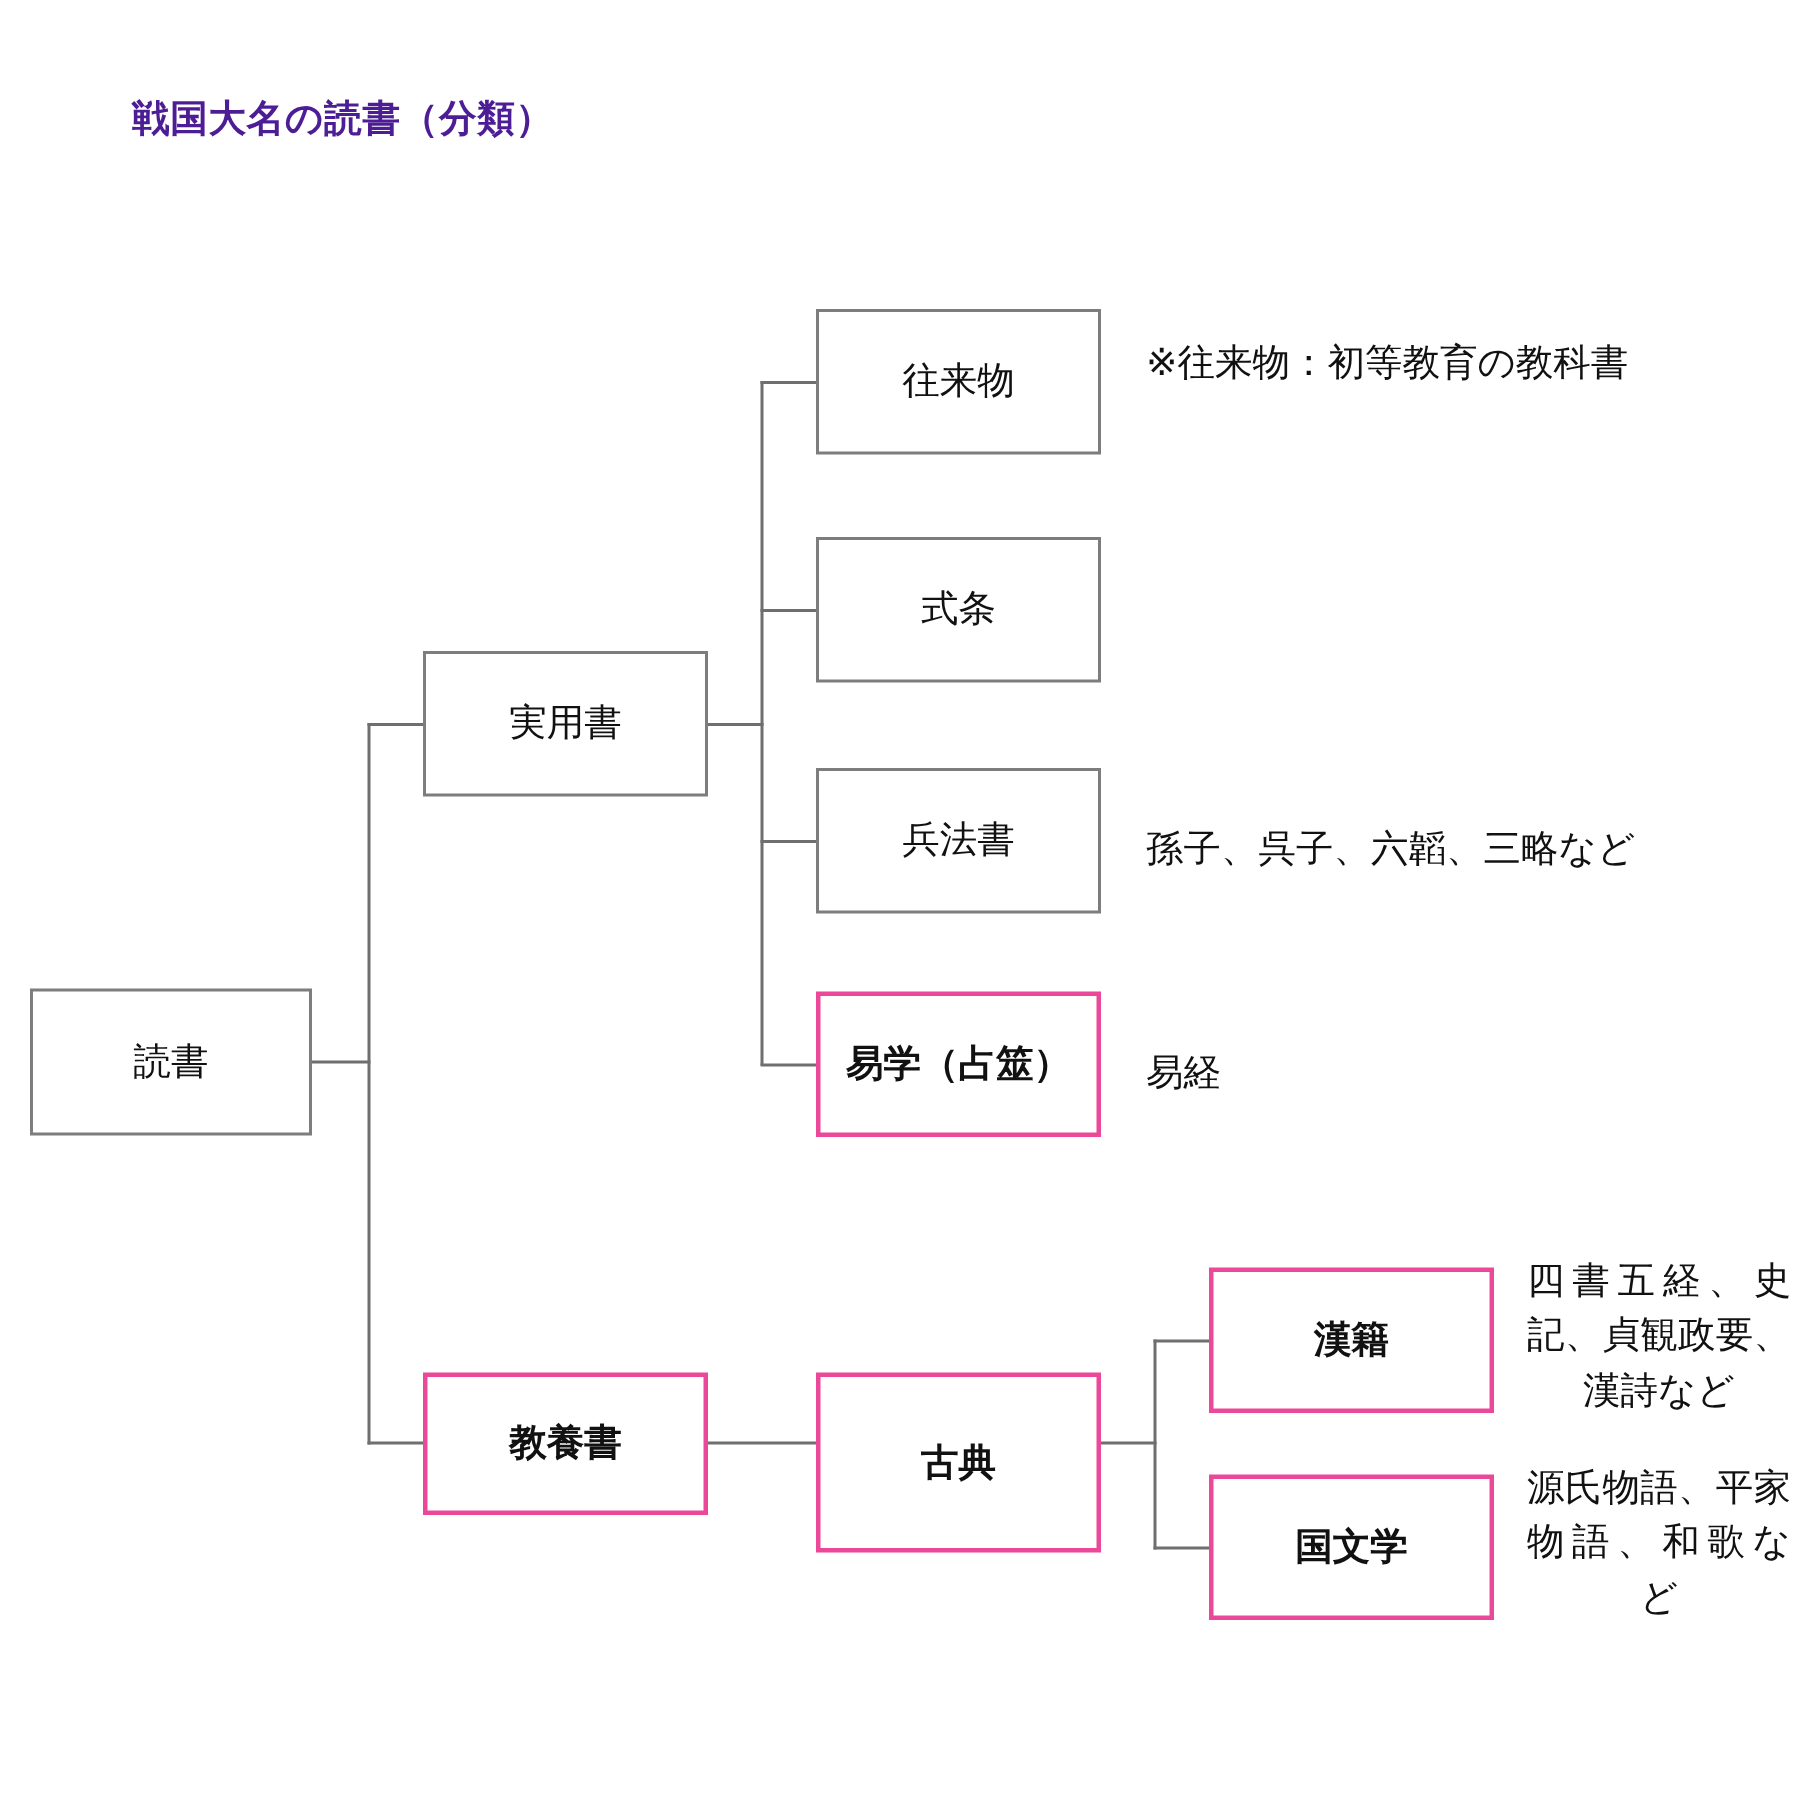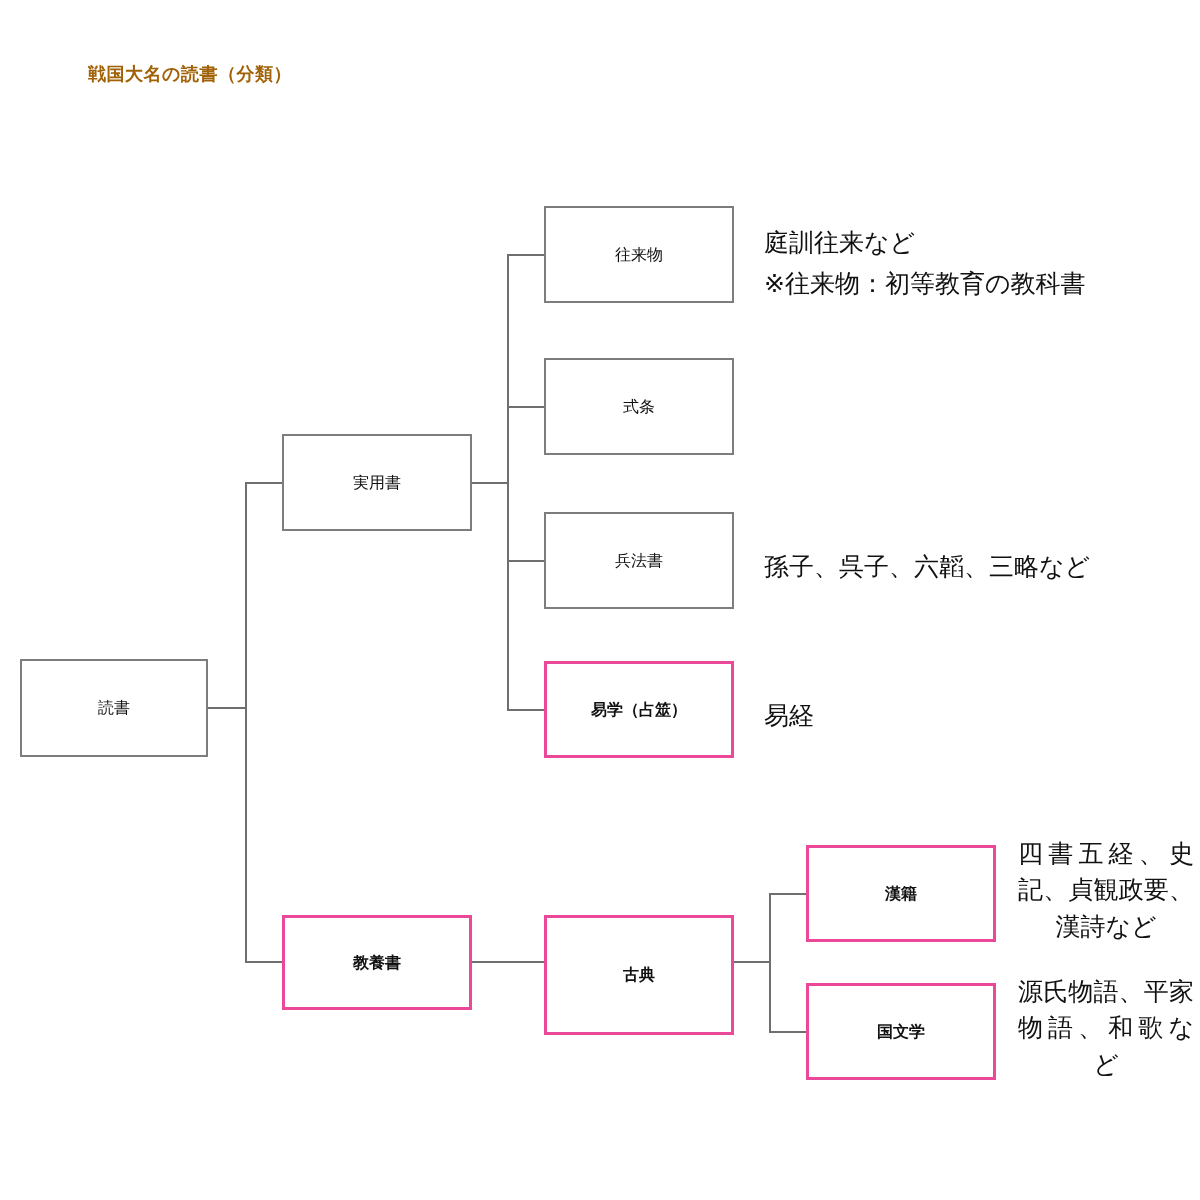--- a/index.html
+++ b/index.html
@@ -15,36 +15,36 @@
     width: 1200px;
     height: 1200px;
     background: #ffffff;
   }
 
   
   .title {
     position: absolute;
     left: 88px;
     top: 62px;
-    font-size: 18px;
+    font-size: 25px;
     font-weight: bold;
-    color: #a16207;
+    color: #4c1d95;
     letter-spacing: 0.5px;
     white-space: nowrap;
   }
 
   
   .node {
     position: absolute;
     display: flex;
     align-items: center;
     justify-content: center;
     background: #ffffff;
     color: #111111;
-    font-size: 16px;
+    font-size: 25px;
     line-height: 1;
     white-space: nowrap;
     z-index: 3;
   }
   .node.thin {
     border: 2px solid #7d7d7d;
     font-weight: normal;
   }
   .node.bold {
     border: 3px solid #ec4899;
@@ -144,21 +144,20 @@
 
   <div class="node bold" style="left:806px; top:845px; width:190px; height:97px;">
     <span>漢籍</span>
   </div>
 
   <div class="node bold" style="left:806px; top:983px; width:190px; height:97px;text-align:right;">
     <span>国文学</span>
   </div>
 
   <div class="anno wide" style="left:764px; top:222px;">
-    <span class="ln2">庭訓往来など</span>
     <span class="ln2">※往来物：初等教育の教科書</span>
   </div>
 
 
   <div class="anno wide" style="left:764px; top:546px;">
     <span class="ln2">孫子、呉子、六韜、三略など</span>
   </div>
 
   <div class="anno wide" style="left:764px; top:695px;">
     <span class="ln2">易経</span>

